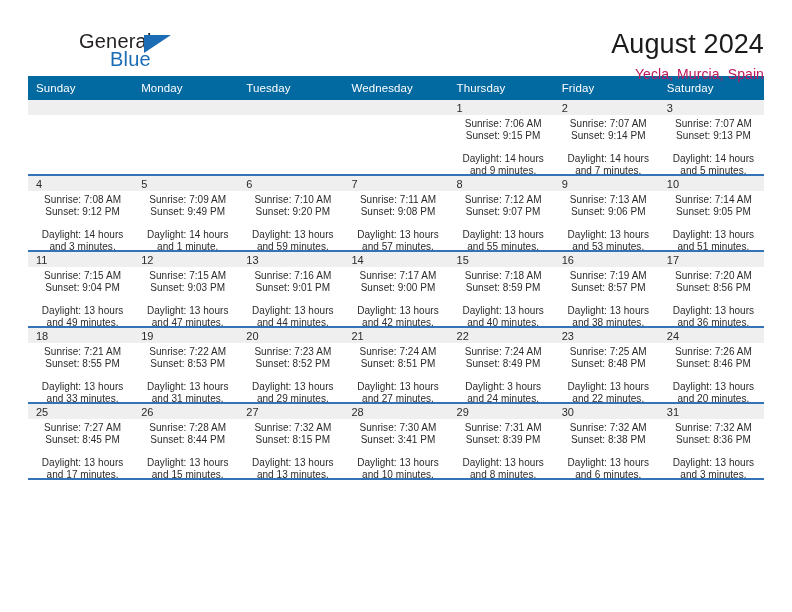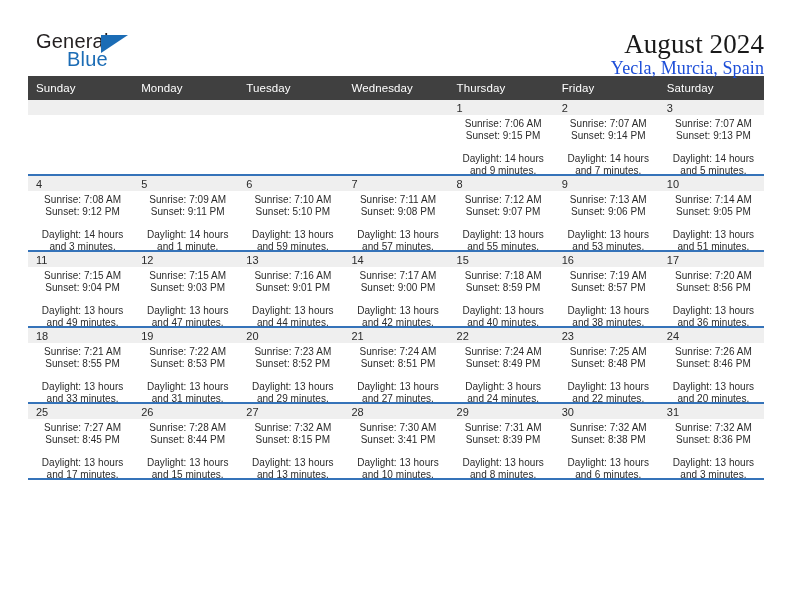--- a/index.html
+++ b/index.html
@@ -29,20 +29,21 @@
     justify-content: space-between;
     height: 72px;
     padding-top: 30px;
     box-sizing: border-box;
   }
   .logo {
     position: relative;
     width: 130px;
     height: 46px;
     flex: 0 0 auto;
+    margin-left: 43px;
   }
   .logo-general {
     position: absolute;
     left: 8px;
     top: 0px;
     font-size: 20px;
     letter-spacing: 0.2px;
     color: #231f20;
     font-family: "Liberation Sans", sans-serif;
   }
@@ -61,45 +62,44 @@
     top: 18px;
     font-size: 20px;
     letter-spacing: 0.2px;
     color: #1b6cb5;
     font-family: "Liberation Sans", sans-serif;
   }
   .titleblock {
     text-align: right;
     flex: 0 0 auto;
     padding-top: 0px;
-    font-family: Liberation Serif, serif;
   }
   .cal-title {
     font-size: 27px;
     color: #1a1a1a;
     line-height: 1.05;
     font-weight: normal;
     letter-spacing: 0.1px;
   }
   .cal-sub {
-    font-size: 18px;
-    color: #1d4ed8;
-    margin-top: 0;
+    font-size: 14px;
+    color: #be185d;
+    margin-top: 8px;
     letter-spacing: 0.1px;
   }
 
   
   .cal {
     width: 736px;
     border-collapse: collapse;
     table-layout: fixed;
     margin-top: 4px;
   }
   .cal th {
-    background: #404040;
+    background: #0369a1;
     color: #ffffff;
     font-size: 11.5px;
     font-weight: normal;
     text-align: left;
     padding: 5px 0 5px 8px;
     height: 14px;
     letter-spacing: 0.1px;
   }
   .cal td {
     vertical-align: top;
@@ -242,31 +242,31 @@
                 <div>Sunset: 9:12 PM</div>
                 <div class="wrap">Daylight: 14 hours and 3 minutes.</div>
               </div>
             </div>
           </td>
           <td>
             <div class="cell">
               <div class="daynum-bar">5</div>
               <div class="info">
                 <div>Sunrise: 7:09 AM</div>
-                <div>Sunset: 9:11 PM</div>
+                <div>Sunset: 9:49 PM</div>
                 <div class="wrap">Daylight: 14 hours and 1 minute.</div>
               </div>
             </div>
           </td>
           <td>
             <div class="cell">
               <div class="daynum-bar">6</div>
               <div class="info">
                 <div>Sunrise: 7:10 AM</div>
-                <div>Sunset: 5:10 PM</div>
+                <div>Sunset: 9:20 PM</div>
                 <div class="wrap">Daylight: 13 hours and 59 minutes.</div>
               </div>
             </div>
           </td>
           <td>
             <div class="cell">
               <div class="daynum-bar">7</div>
               <div class="info">
                 <div>Sunrise: 7:11 AM</div>
                 <div>Sunset: 9:08 PM</div>

